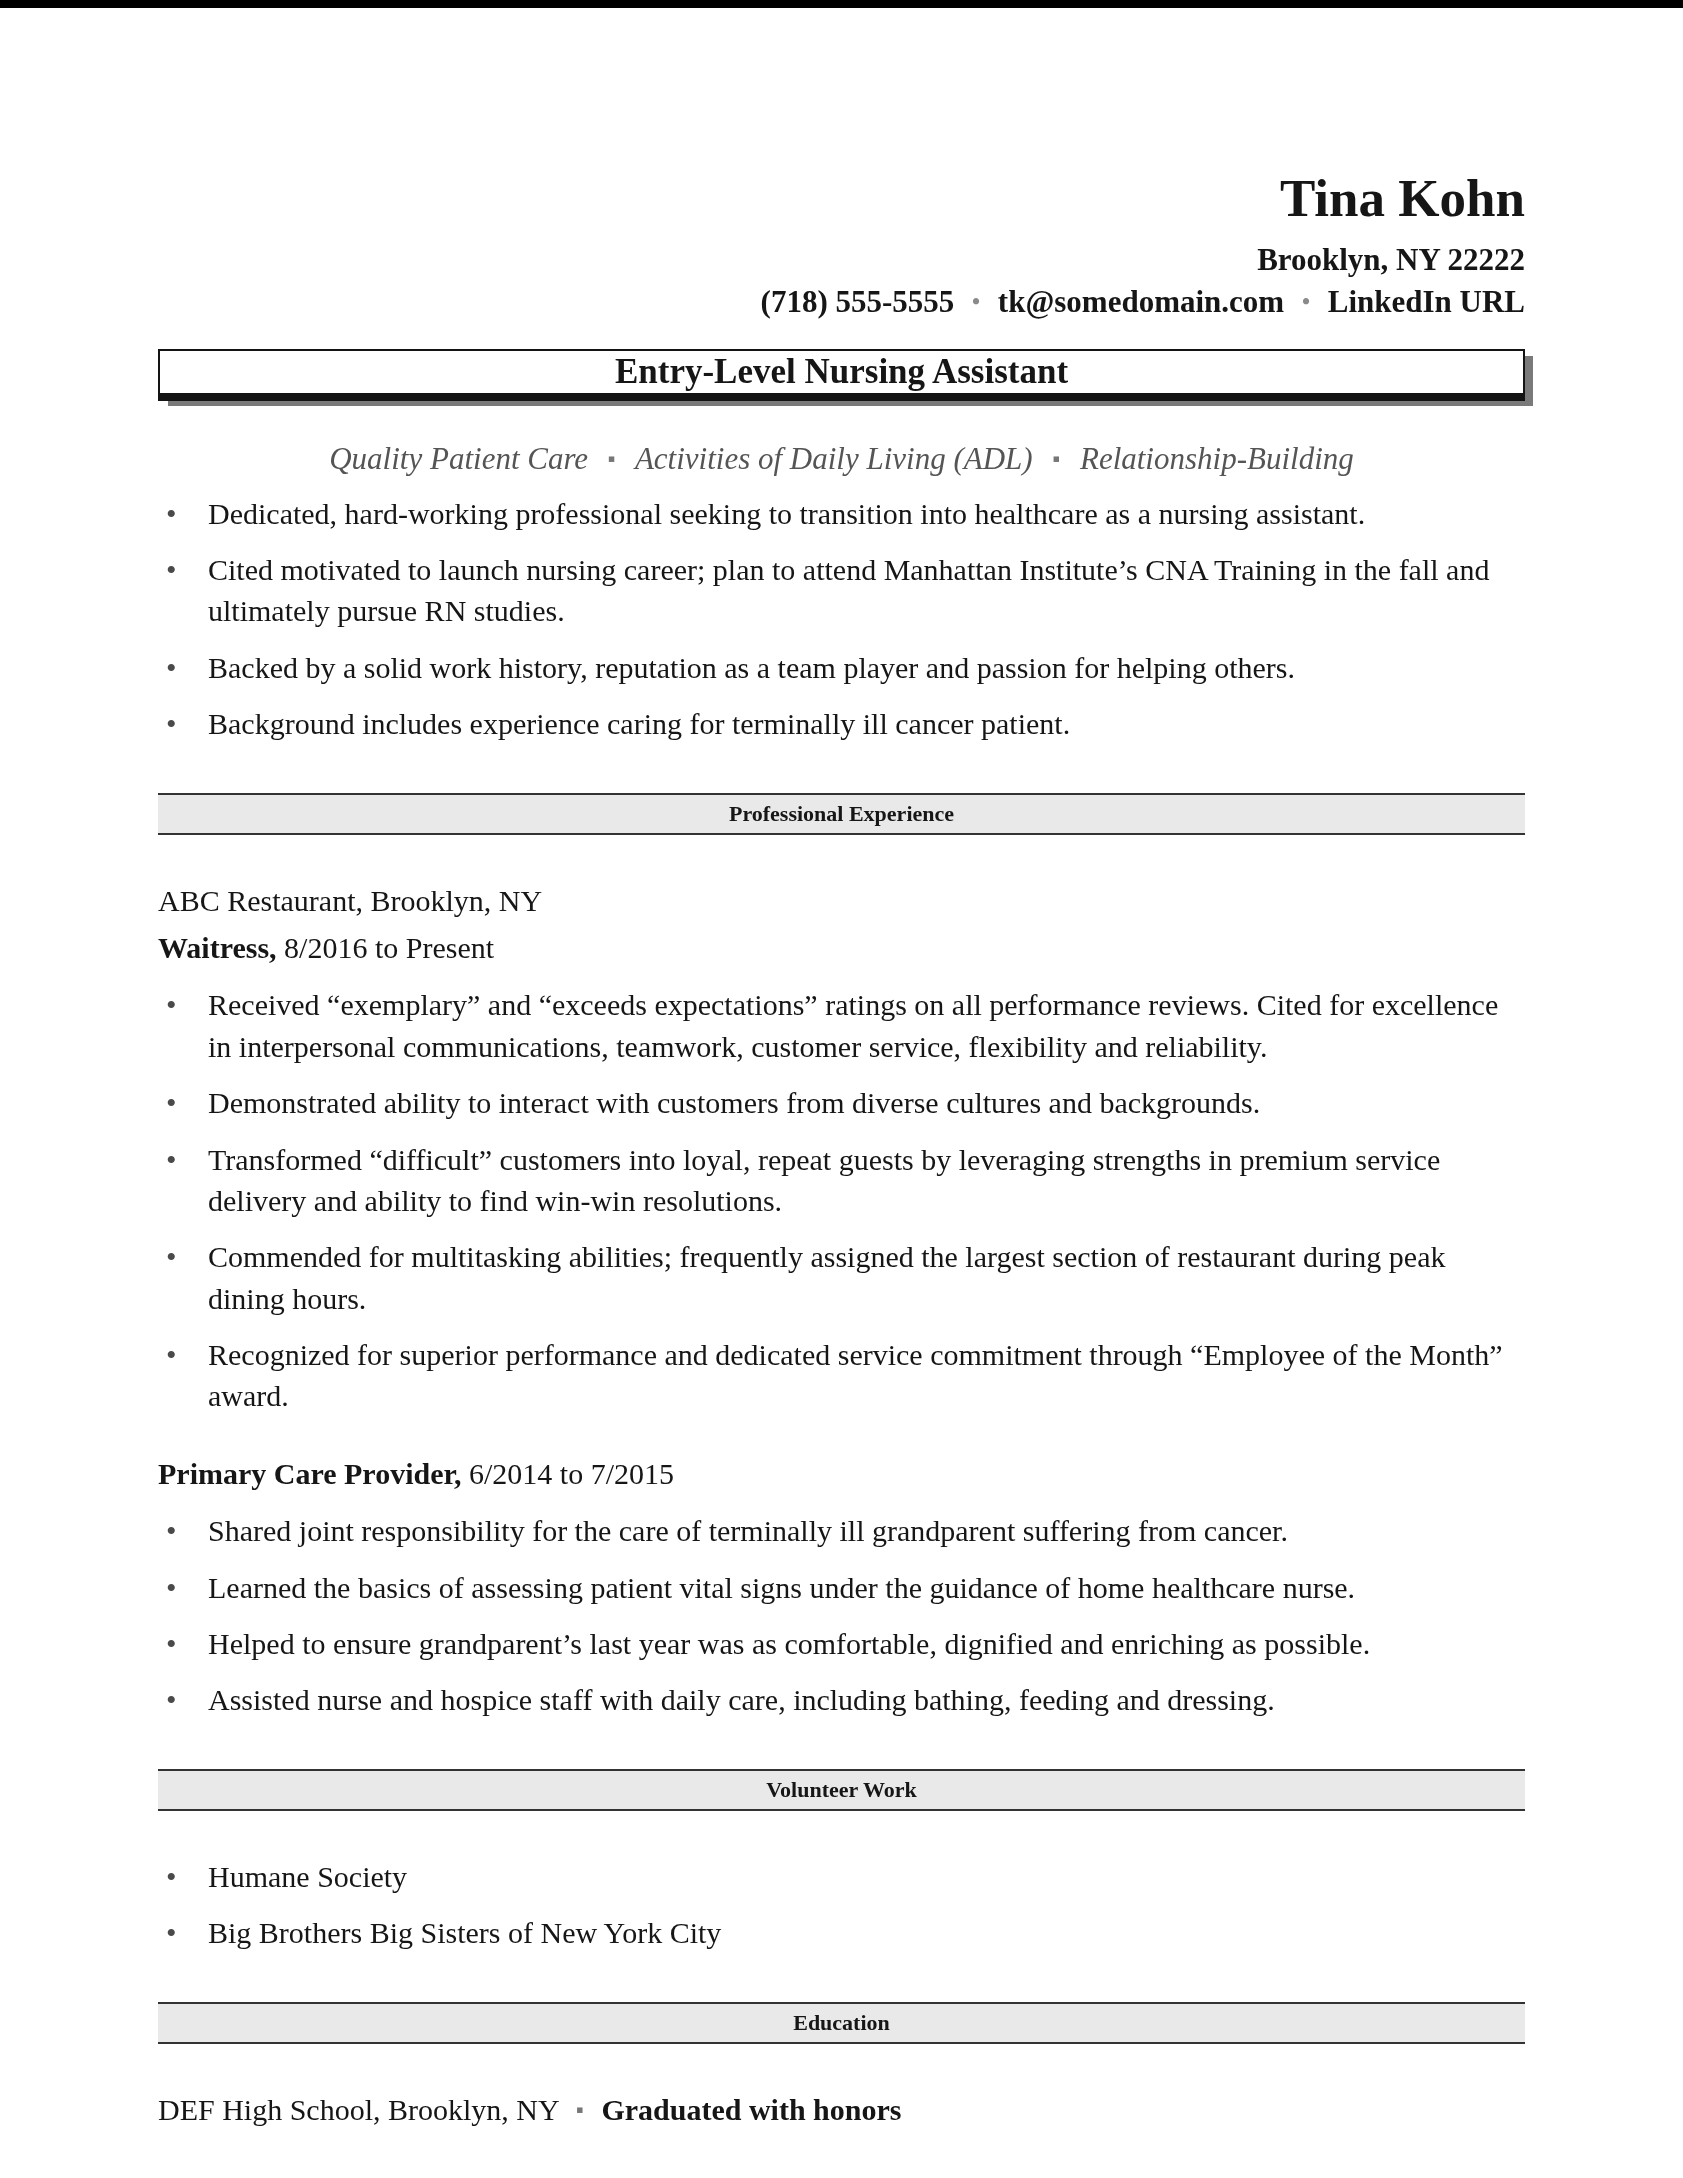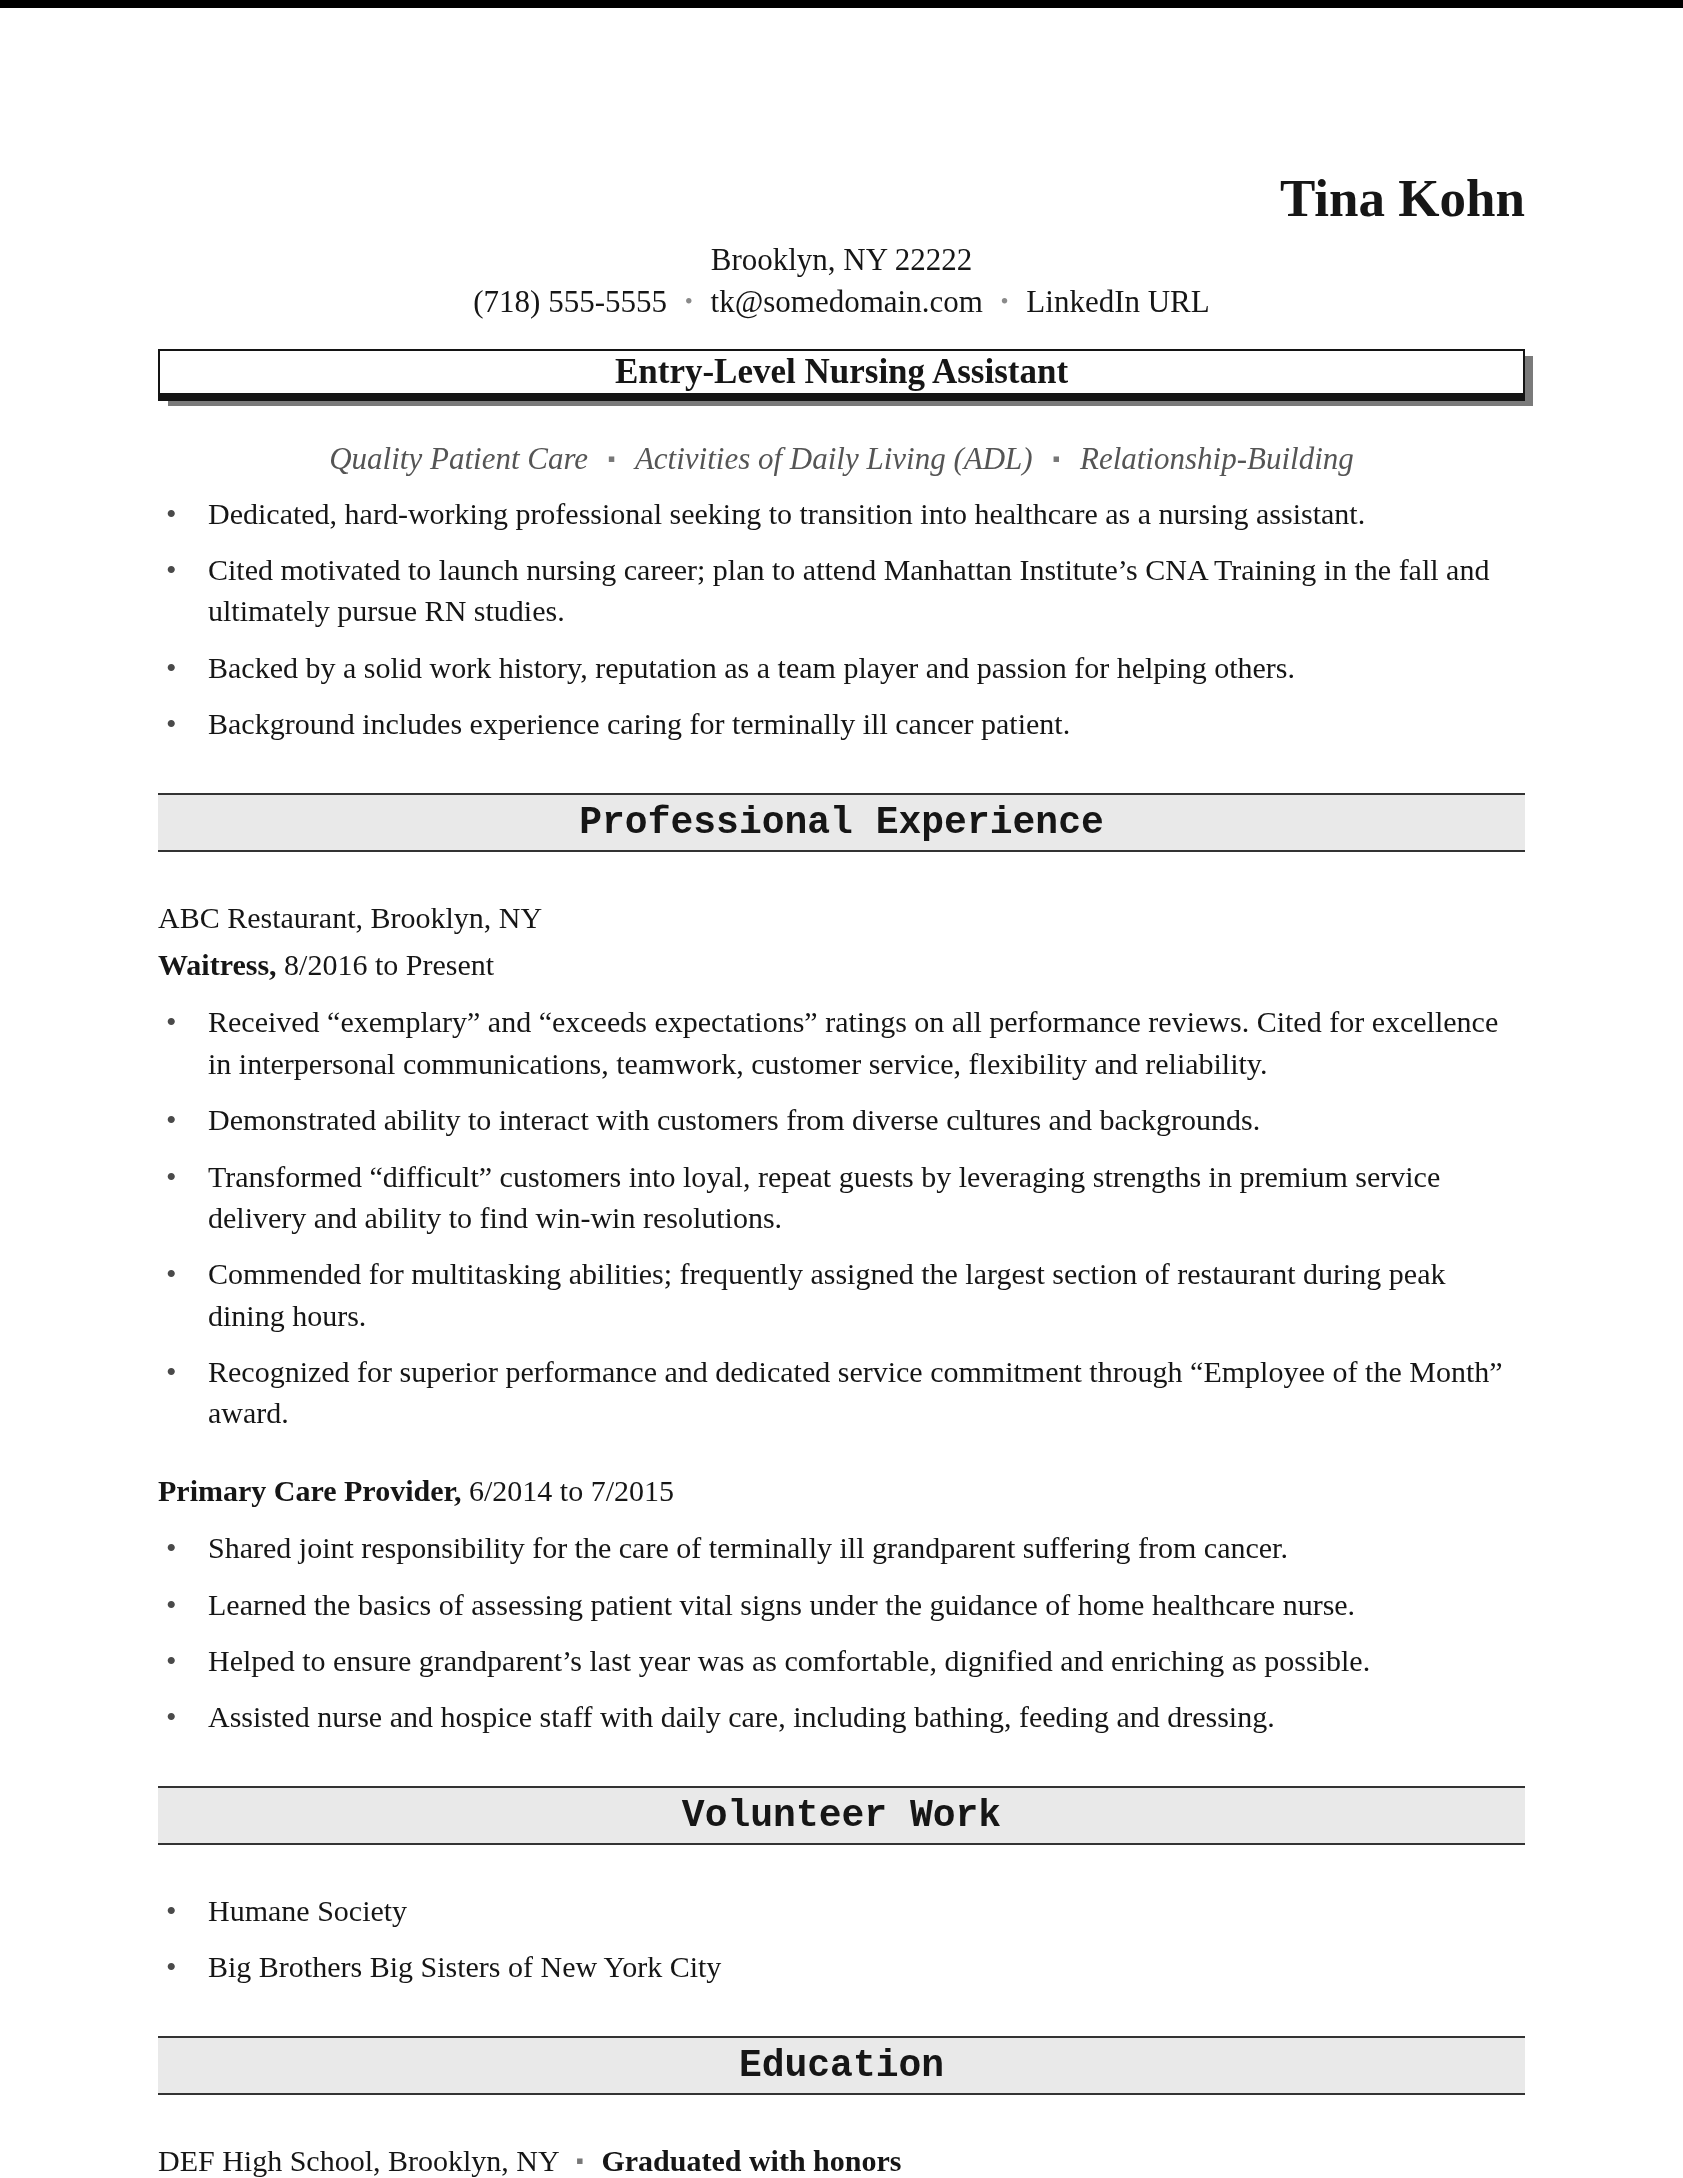--- a/index.html
+++ b/index.html
@@ -13,21 +13,21 @@
   .top-strip {
     position: absolute; top: 0; left: 0;
     width: 100%; height: 8px; background: #000;
   }
   .page { padding: 168px 158px 0 158px; }
 
   .name {
     margin: 0 0 10px 0; text-align: right;
     font-size: 53px; line-height: 1.15; font-weight: bold;
   }
-  .contact { text-align: center; font-size: 31px; line-height: 1.35; }
+  .contact { text-align: right; font-size: 31px; line-height: 1.35; font-weight: bold; }
   .sep {
     color: #8a8a8a; font-size: 23px; padding: 0 10px; vertical-align: 3px;
   }
 
   .banner {
     margin-top: 26px;
     border: 2px solid #141414;
     border-bottom: 8px solid #141414;
     box-shadow: 9px 6px 0 -1px #7a7a7a;
     text-align: center; font-weight: bold;
@@ -47,21 +47,21 @@
   ul.bullets { list-style: none; margin: 16px 0 0 0; padding: 0; font-size: 30px; line-height: 1.38; }
   ul.bullets li { position: relative; padding-left: 50px; margin-bottom: 15px; }
   ul.bullets li::before { content: "\2022"; position: absolute; left: 8px; top: 0; color: #4a4a4a; }
 
   .section-bar {
     margin: 48px 0 45px 0;
     background: #e9e9e9;
     border-top: 2px solid #333;
     border-bottom: 2px solid #333;
     text-align: center; font-weight: bold;
-    font-size: 38px; padding: 6px 14px; font-family: Liberation Mono, monospace;
+    font-size: 22px; padding: 6px 14px;
   }
 
   .employer { font-size: 30px; line-height: 1.38; margin: 0 0 6px 0; }
   .job-line { font-size: 30px; line-height: 1.38; margin: 0; }
   .job-line .jt { font-weight: bold; }
   .job-block-2 { margin-top: 36px; }
 
   .edu-line { font-size: 30px; line-height: 1.38; }
   .edu-line .honors { font-weight: bold; }
   .edu-line .esep { color: #777; font-size: 22px; padding: 0 10px; vertical-align: 3px; }

